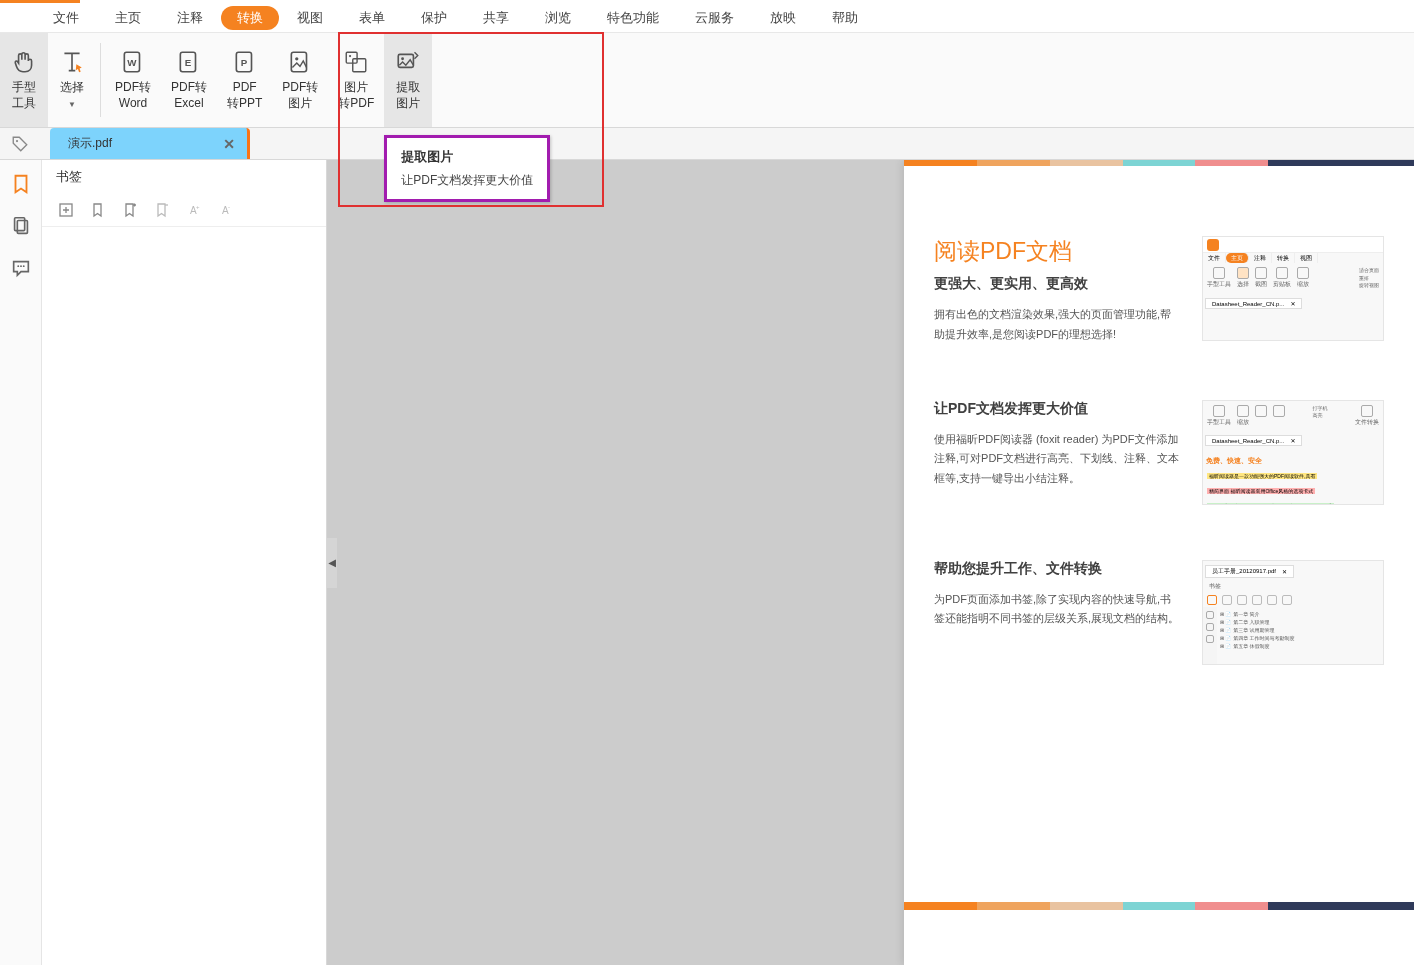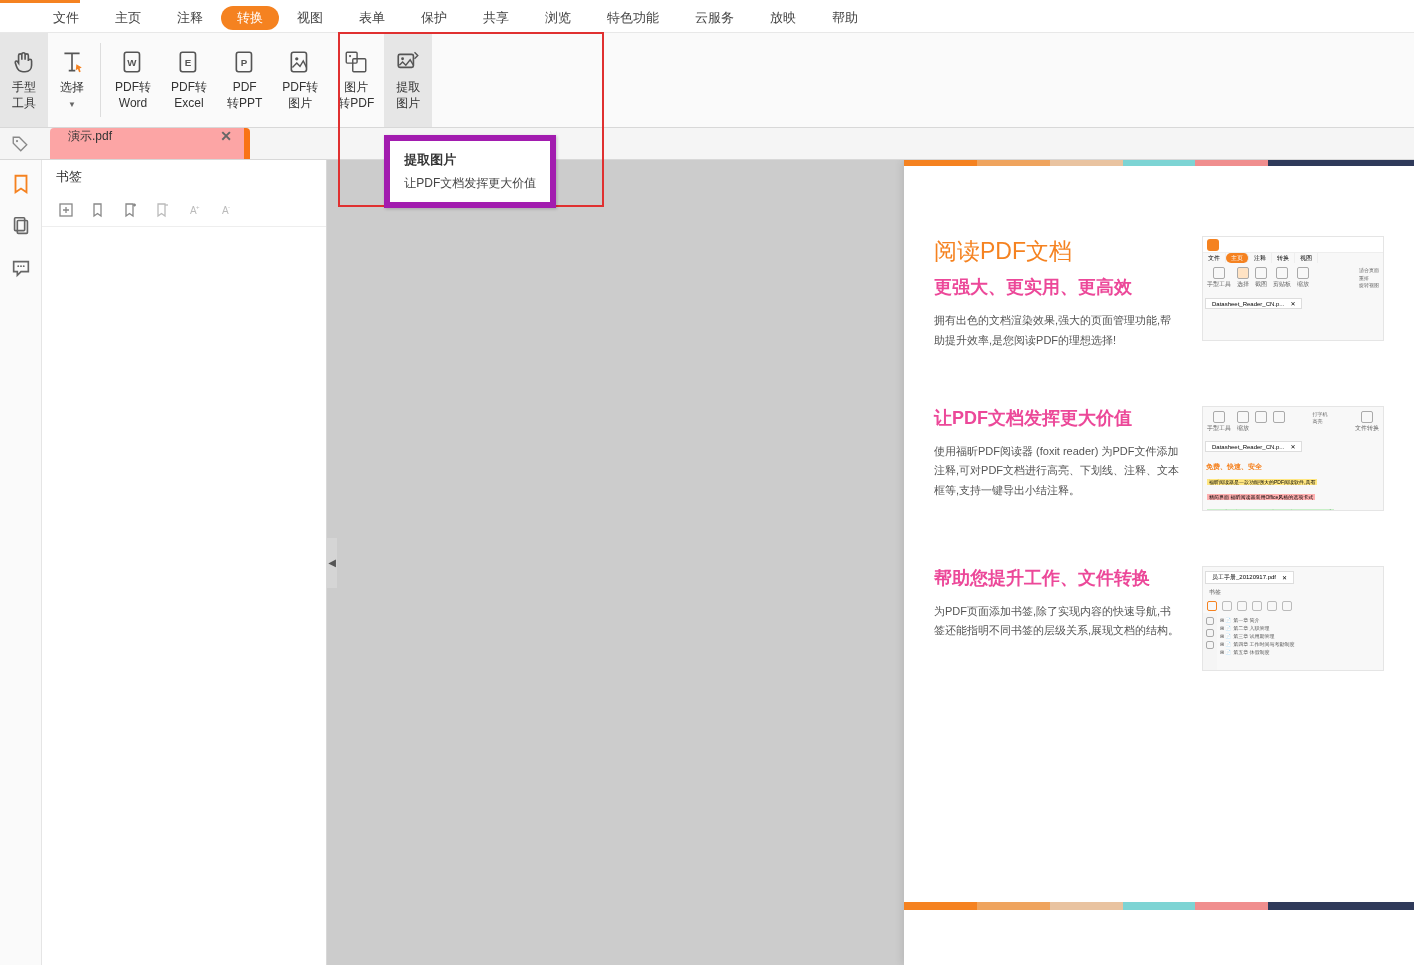--- a/index.html
+++ b/index.html
@@ -16,31 +16,31 @@
     
     .ribbon { display: flex; height: 95px; background: #fafafa; border-bottom: 1px solid #d8d8d8; }
     .ribbon-btn { display: flex; flex-direction: column; align-items: center; justify-content: center; padding: 8px 10px; cursor: pointer; min-width: 48px; position: relative; }
     .ribbon-btn.active { background: #e6e6e6; }
     .ribbon-icon { width: 28px; height: 28px; display: flex; align-items: center; justify-content: center; margin-bottom: 4px; }
     .ribbon-label { font-size: 12px; color: #333; text-align: center; line-height: 1.3; }
     .ribbon-sep { width: 1px; background: #ddd; margin: 10px 4px; }
     .dropdown-arrow { font-size: 8px; color: #666; }
     
     
-    .tooltip { position: absolute; top: 100%; left: 0; margin-top: 8px; background: #fff; border: 6px solid #a21caf; padding: 10px 14px; box-shadow: 1px 1px 3px rgba(0,0,0,0.2); white-space: nowrap; z-index: 200; }
+    .tooltip { position: absolute; top: 100%; left: 0; margin-top: 8px; background: #fff; border: 3px solid #a21caf; padding: 10px 14px; box-shadow: 1px 1px 3px rgba(0,0,0,0.2); white-space: nowrap; z-index: 200; }
     .tooltip-title { font-weight: bold; color: #333; margin-bottom: 6px; font-size: 13px; }
     .tooltip-desc { color: #444; font-size: 12px; }
     
     
     .highlight-box { position: absolute; border: 2px solid #e03030; pointer-events: none; z-index: 150; }
     
     
     .tab-row { display: flex; align-items: center; height: 32px; background: #f5f5f5; border-bottom: 1px solid #d8d8d8; }
     .tab-left-icon { width: 40px; display: flex; align-items: center; justify-content: center; }
-    .doc-tab { display: flex; align-items: flex-start; background: #fca5a5; height: 100%; padding: 0 12px 0 18px; border-right: 6px solid #f97316; border-top-left-radius: 4px; border-top-right-radius: 4px; margin-left: 10px; min-width: 200px; justify-content: space-between; }
+    .doc-tab { display: flex; align-items: center; background: #7dd3fc; height: 100%; padding: 0 12px 0 18px; border-right: 3px solid #f97316; border-top-left-radius: 4px; border-top-right-radius: 4px; margin-left: 10px; min-width: 200px; justify-content: space-between; }
     .doc-tab-name { color: #333; font-size: 12px; }
     .doc-tab-close { color: #666; cursor: pointer; font-size: 14px; font-weight: bold; }
     
     
     .main-area { display: flex; height: calc(100vh - 160px); }
     
     
     .left-icons { width: 42px; background: #fafafa; border-right: 1px solid #e5e5e5; display: flex; flex-direction: column; align-items: center; padding-top: 12px; gap: 18px; }
     .left-icon { width: 24px; height: 24px; display: flex; align-items: center; justify-content: center; cursor: pointer; }
     .left-icon.active { color: #f58220; }
@@ -57,21 +57,21 @@
     .collapse-handle { position: absolute; left: 0; top: 50%; transform: translateY(-50%); width: 10px; height: 50px; background: #d5d5d5; display: flex; align-items: center; justify-content: center; cursor: pointer; font-size: 10px; color: #555; }
     
     
     .pdf-page { width: 510px; background: #fff; margin-left: auto; height: 100%; box-shadow: -2px 0 8px rgba(0,0,0,0.1); padding: 0; overflow: hidden; position: relative; }
     .page-top-stripe { height: 6px; display: flex; }
     .stripe-seg { flex: 1; }
     .page-content { padding: 70px 30px 20px 30px; }
     .feature-block { margin-bottom: 55px; display: flex; gap: 20px; }
     .feature-text { flex: 1; }
     .feature-title { font-size: 23px; font-weight: normal; color: #f58220; margin-bottom: 8px; }
-    .feature-subtitle { font-size: 18px; font-weight: bold; color: #ec4899; margin-bottom: 12px; }
+    .feature-subtitle { font-size: 14px; font-weight: bold; color: #404040; margin-bottom: 12px; }
     .feature-desc { font-size: 11px; color: #555; line-height: 1.8; }
     .feature-thumb { width: 182px; height: 105px; background: #f8f8f8; border: 1px solid #e5e5e5; flex-shrink: 0; position: relative; overflow: hidden; }
     
     
     .mini-header { height: 16px; background: #fff; border-bottom: 1px solid #eee; display: flex; align-items: center; padding: 0 4px; gap: 8px; font-size: 7px; }
     .mini-ico-row { display: flex; gap: 5px; padding: 2px 4px; }
     .mini-dot { width: 10px; height: 10px; border: 1px solid #bbb; border-radius: 2px; }
     .mini-orange { width: 12px; height: 12px; background: #f58220; border-radius: 3px; }
     .mini-tabs { display: flex; height: 10px; font-size: 6px; }
     .mini-tab { padding: 1px 5px; border-right: 1px solid #eee; }

